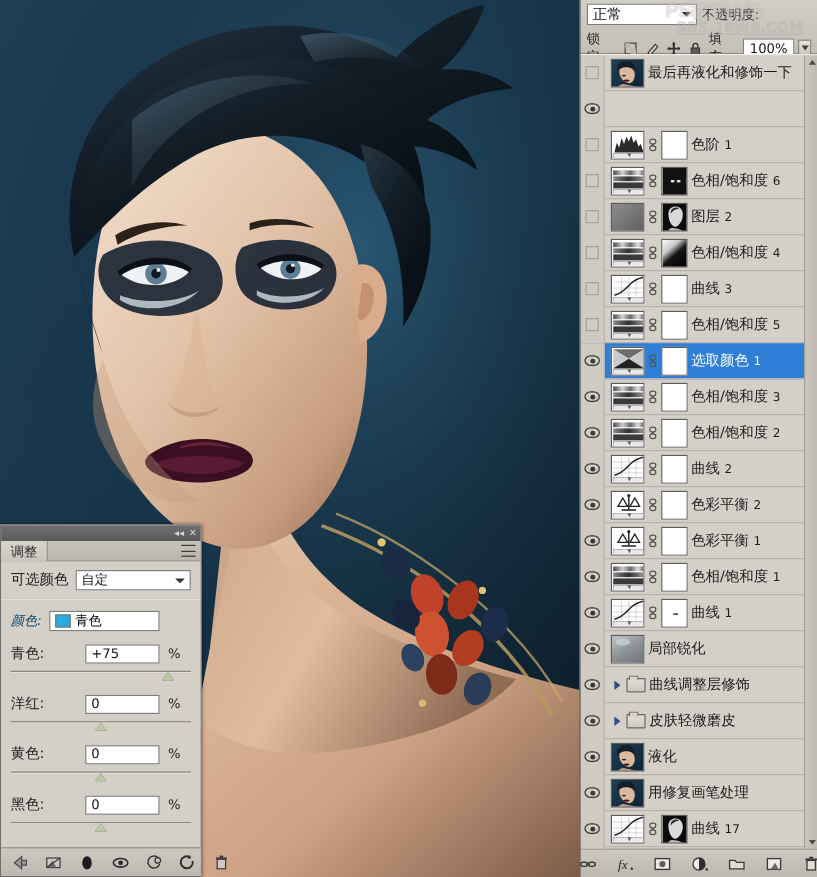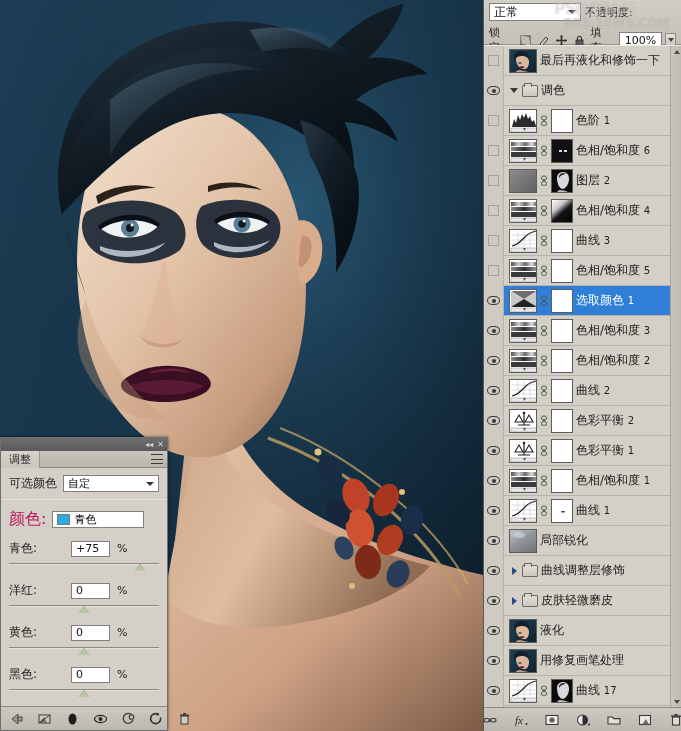--- a/index.html
+++ b/index.html
@@ -64,32 +64,32 @@
     position:relative;
   }
   .ap-select .caret {
     position:absolute; right:4px; top:6px;
     width:0;height:0;border-left:4px solid transparent;border-right:4px solid transparent;
     border-top:4px solid #333;
   }
   .ap-sep { height:1px; background:#a8a49c; margin:7px -8px 0 -8px; border-bottom:1px solid #e4e0d8; }
 
   .ap-color-row { display:flex; align-items:center; gap:6px; margin-top:9px; }
-  .ap-color-label { font-size:16px; color:#be185d; }
+  .ap-color-label { font-size:11px; color:#0c4a6e;font-style:italic; }
   .ap-color-select {
     width:92px; height:17px; background:#fff; border:1px solid #7f7f7f;
     display:flex; align-items:center; gap:4px; padding:0 4px; position:relative; font-size:11px;
   }
   .swatch { width:13px; height:11px; display:inline-block; border:1px solid #7a7a7a; }
 
   .slider-block { margin-top:10px; }
   .slider-top { display:flex; align-items:center; }
   .slider-name { font-size:12px; color:#222; width:62px; }
   .slider-val {
-    width:39px; height:16px; background:#fff; border:1px solid #7f7f7f;
+    width:62px; height:16px; background:#fff; border:1px solid #7f7f7f;
     font-size:11px; color:#111; display:flex; align-items:center; padding-left:4px;
   }
   .slider-pct { font-size:11px; color:#222; margin-left:7px; }
   .slider-track-wrap { position:relative; height:12px; margin-top:3px; }
   .slider-track { position:absolute; left:0; right:0; top:3px; height:2px;
     background:#a3a09a; border-top:1px solid #8c8982; border-bottom:1px solid #e6e2da; }
   .slider-thumb {
     position:absolute; top:4px; width:0;height:0;
     border-left:5px solid transparent; border-right:5px solid transparent;
     border-bottom:7px solid #b9c7a4;
@@ -538,27 +538,20 @@
                   <path d="M9,17 C11,16 13,16 15,17 C13,18.5 11,18.5 9,17 Z" fill="#4a1225"></path>
                   <path d="M10,20 C14,21 20,22 24,24 L4,24 C5,22 7,20 10,20 Z" fill="#c79d80"></path>
                 </svg></span>
               <span class="layer-name">最后再液化和修饰一下</span>
             </div>
           </div>
           <div class="layer-row">
             <div class="eye-cell">
               <span class="eye"></span>
             </div>
-            <div class="content-cell">
-              <span class="grp-arrow">
-                <span class="d"></span>
-              </span>
-              <span class="folder"></span>
-              <span class="layer-name">调色</span>
-            </div>
           </div>
           <div class="layer-row">
             <div class="eye-cell">
               <span style="width:11px;height:11px;border:1px solid #a6a29a;display:block;"></span>
             </div>
             <div class="content-cell">
               <span class="thumb"><svg viewBox="0 0 28 24" width="28" height="24">
                   <rect width="28" height="24" fill="#fff"></rect>
                   <path d="M2,17 L4,9 L6,13 L8,5 L10,10 L12,4 L14,8 L16,3 L18,9 L20,6 L22,12 L24,10 L26,16 L26,17 Z" fill="#2b2b2b"></path>
                   <rect x="1" y="18" width="26" height="4" fill="#e8e8e8" stroke="#8a8a8a" stroke-width="0.5"></rect>

